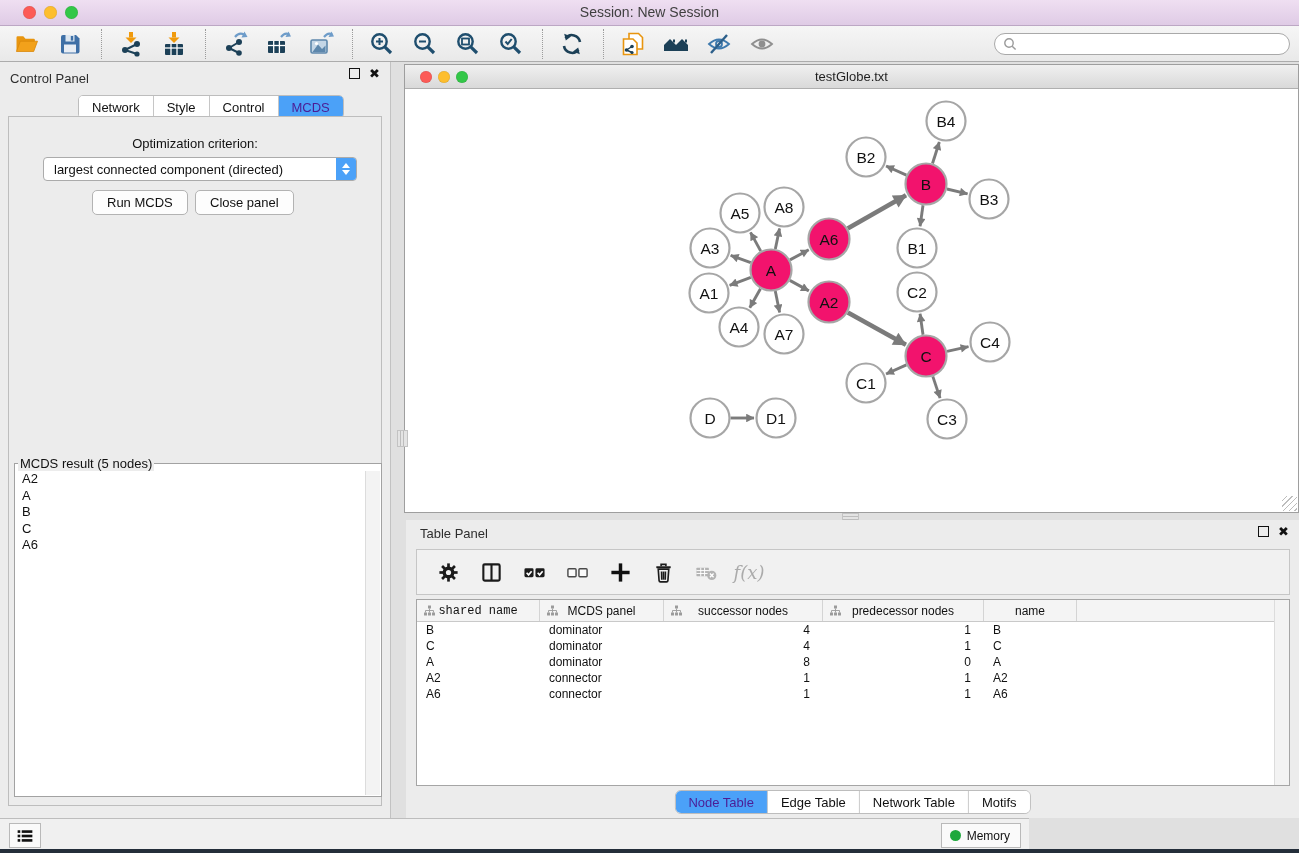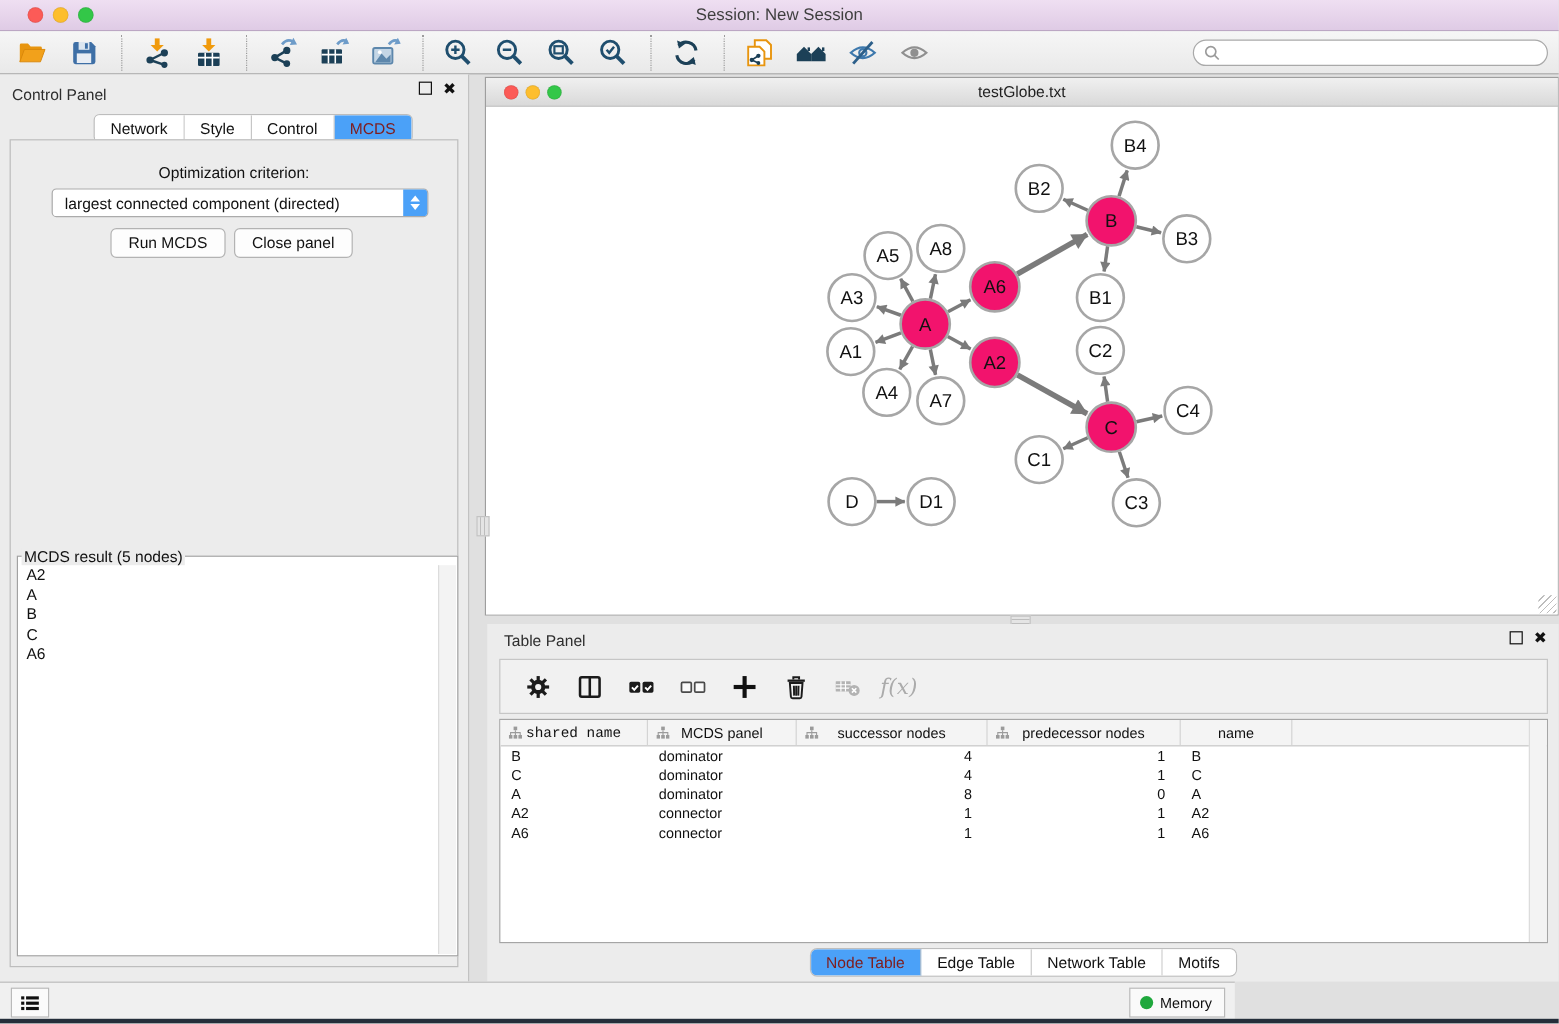--- a/index.html
+++ b/index.html
@@ -49,21 +49,21 @@
     background:#ECECEC;border-right:1px solid #C2C2C2;box-sizing:border-box;
   }
   .control-panel .hdr{position:absolute;left:10px;top:9px;}
   .cp-tabs{position:absolute;left:78px;top:33px;display:flex;height:22px;
     border:1px solid #BDBDBD;border-radius:5px;overflow:hidden;background:#fff;}
   .cp-tabs .seg,.bt-tabs .seg{
     font-size:13px;color:#111;background:#fff;border:none;border-right:1px solid #C6C6C6;
     padding:0 13px;height:100%;display:flex;align-items:center;cursor:default;
   }
   .cp-tabs .seg:last-child,.bt-tabs .seg:last-child{border-right:none;}
-  .cp-tabs .seg.active,.bt-tabs .seg.active{background:#4BA1F8;color:#7f1d1d;}
+  .cp-tabs .seg.active,.bt-tabs .seg.active{background:#4BA1F8;color:#4c1d95;}
   .cp-box{
     position:absolute;left:8px;right:8px;top:54px;bottom:12px;
     border:1px solid #BDBDBD;background:#ECECEC;
   }
   .opt-label{position:absolute;left:0;right:0;top:74px;text-align:center;font-size:13px;color:#111;}
   .criterion{
     position:absolute;left:43px;top:95px;width:314px;height:24px;
     background:#fff;border:1px solid #ABABAB;border-radius:4px;
     display:flex;align-items:center;box-sizing:border-box;font-size:13px;color:#111;
   }

